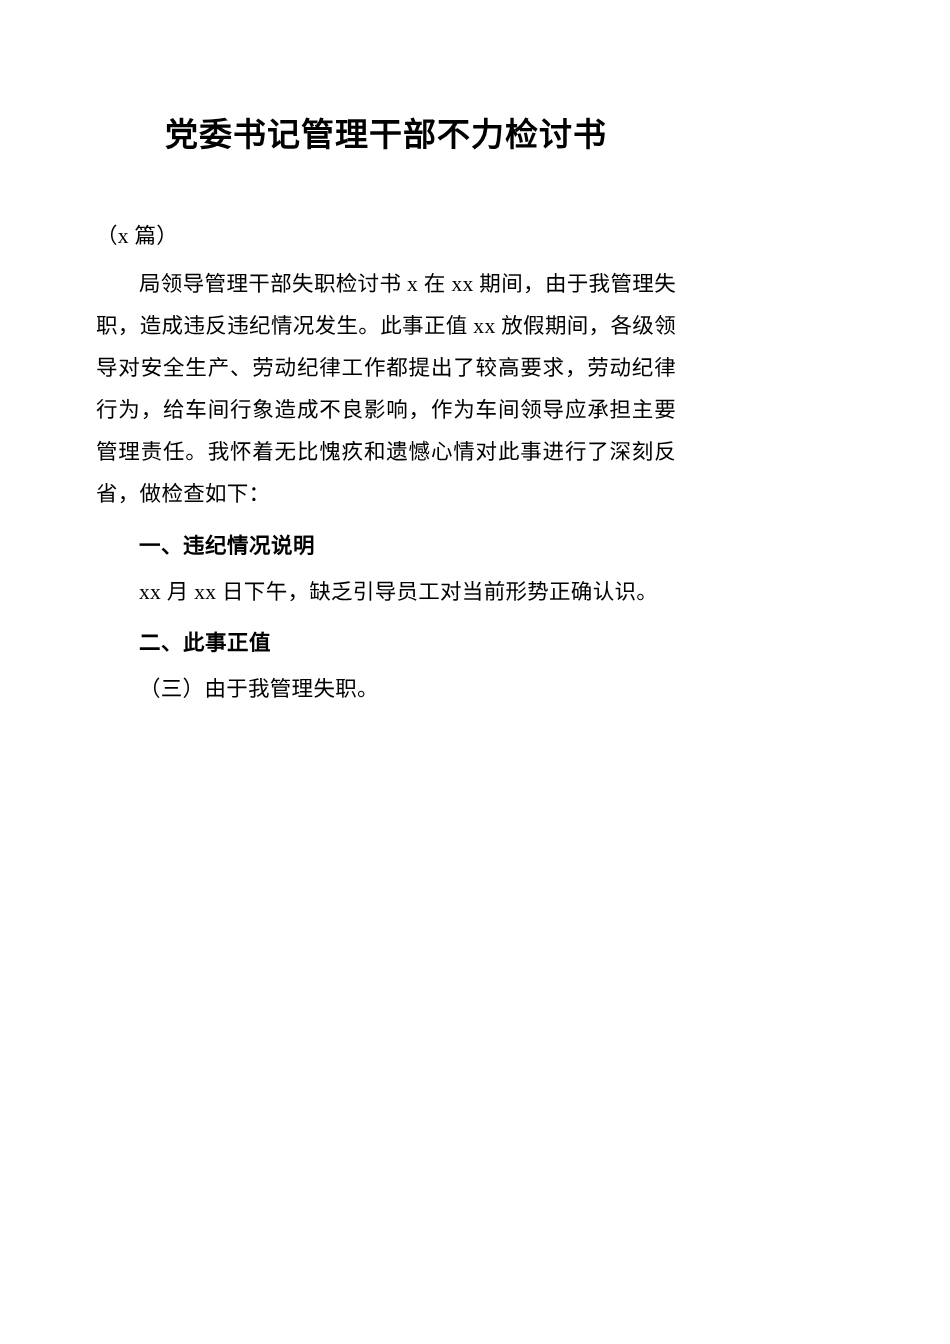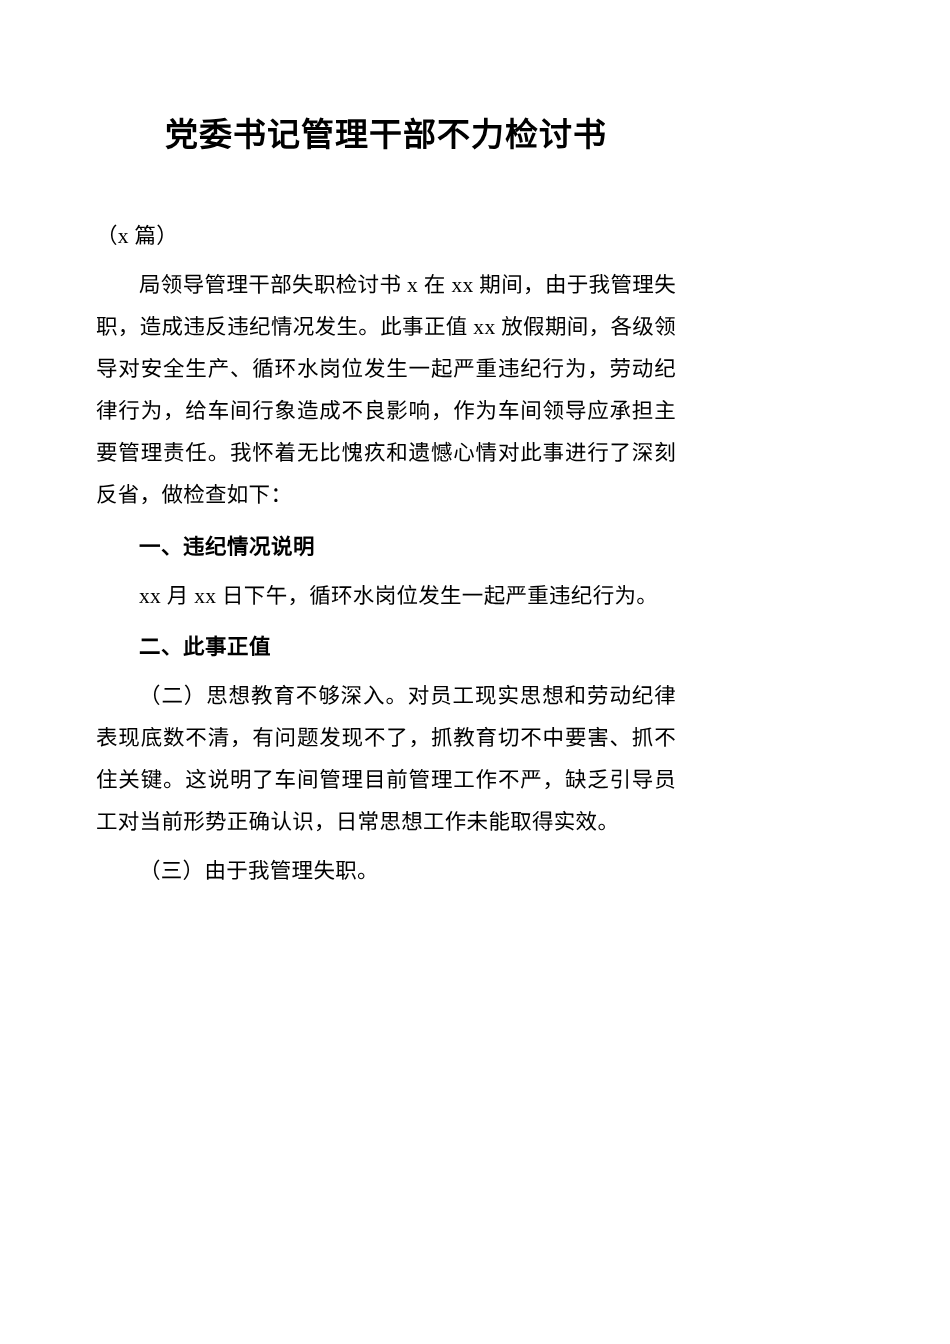--- a/index.html
+++ b/index.html
@@ -28,21 +28,21 @@
     text-align: center;
     letter-spacing: 1px;
     margin: 0 0 58px 0;
     line-height: 1.4;
   }
   .para {
     font-size: 21.5px;
     line-height: 1.95;
     text-align: justify;
     text-justify: inter-ideograph;
-    margin: 7px 0 6px 0;
+    margin: 0 0 6px 0;
     letter-spacing: 0.3px;
   }
   .indent {
     text-indent: 2em;
   }
   .heading {
     font-family: Liberation Serif, serif;
     font-weight: bold;
     font-size: 21.5px;
     line-height: 1.95;
@@ -54,26 +54,25 @@
 </head>
 <body>
 
 <div class="page">
 
   <h1 class="doc-title">党委书记管理干部不力检讨书</h1>
 
   <p class="para">（x 篇）</p>
 
 
-  <p class="para indent">局领导管理干部失职检讨书 x 在 xx 期间，由于我管理失职，造成违反违纪情况发生。此事正值 xx 放假期间，各级领导对安全生产、循环水岗位发生一起严重违纪行为，劳动纪律行为，给车间行象造成不良影响，作为车间领导应承担主要管理责任。我怀着无比愧疚和遗憾心情对此事进行了深刻反省，做检查如下：</p>
+  <p class="para indent">局领导管理干部失职检讨书 x 在 xx 期间，由于我管理失职，造成违反违纪情况发生。此事正值 xx 放假期间，各级领导对安全生产、劳动纪律工作都提出了较高要求，劳动纪律行为，给车间行象造成不良影响，作为车间领导应承担主要管理责任。我怀着无比愧疚和遗憾心情对此事进行了深刻反省，做检查如下：</p>
 
   <p class="heading">一、违纪情况说明</p>
 
-  <p class="para indent">xx 月 xx 日下午，循环水岗位发生一起严重违纪行为。</p>
+  <p class="para indent">xx 月 xx 日下午，缺乏引导员工对当前形势正确认识。</p>
 
   <p class="heading">二、此事正值</p>
 
 
-  <p class="para indent">（二）思想教育不够深入。对员工现实思想和劳动纪律表现底数不清，有问题发现不了，抓教育切不中要害、抓不住关键。这说明了车间管理目前管理工作不严，缺乏引导员工对当前形势正确认识，日常思想工作未能取得实效。</p>
 
   <p class="para indent">（三）由于我管理失职。</p>
 
 </div>
 
 </body></html>

